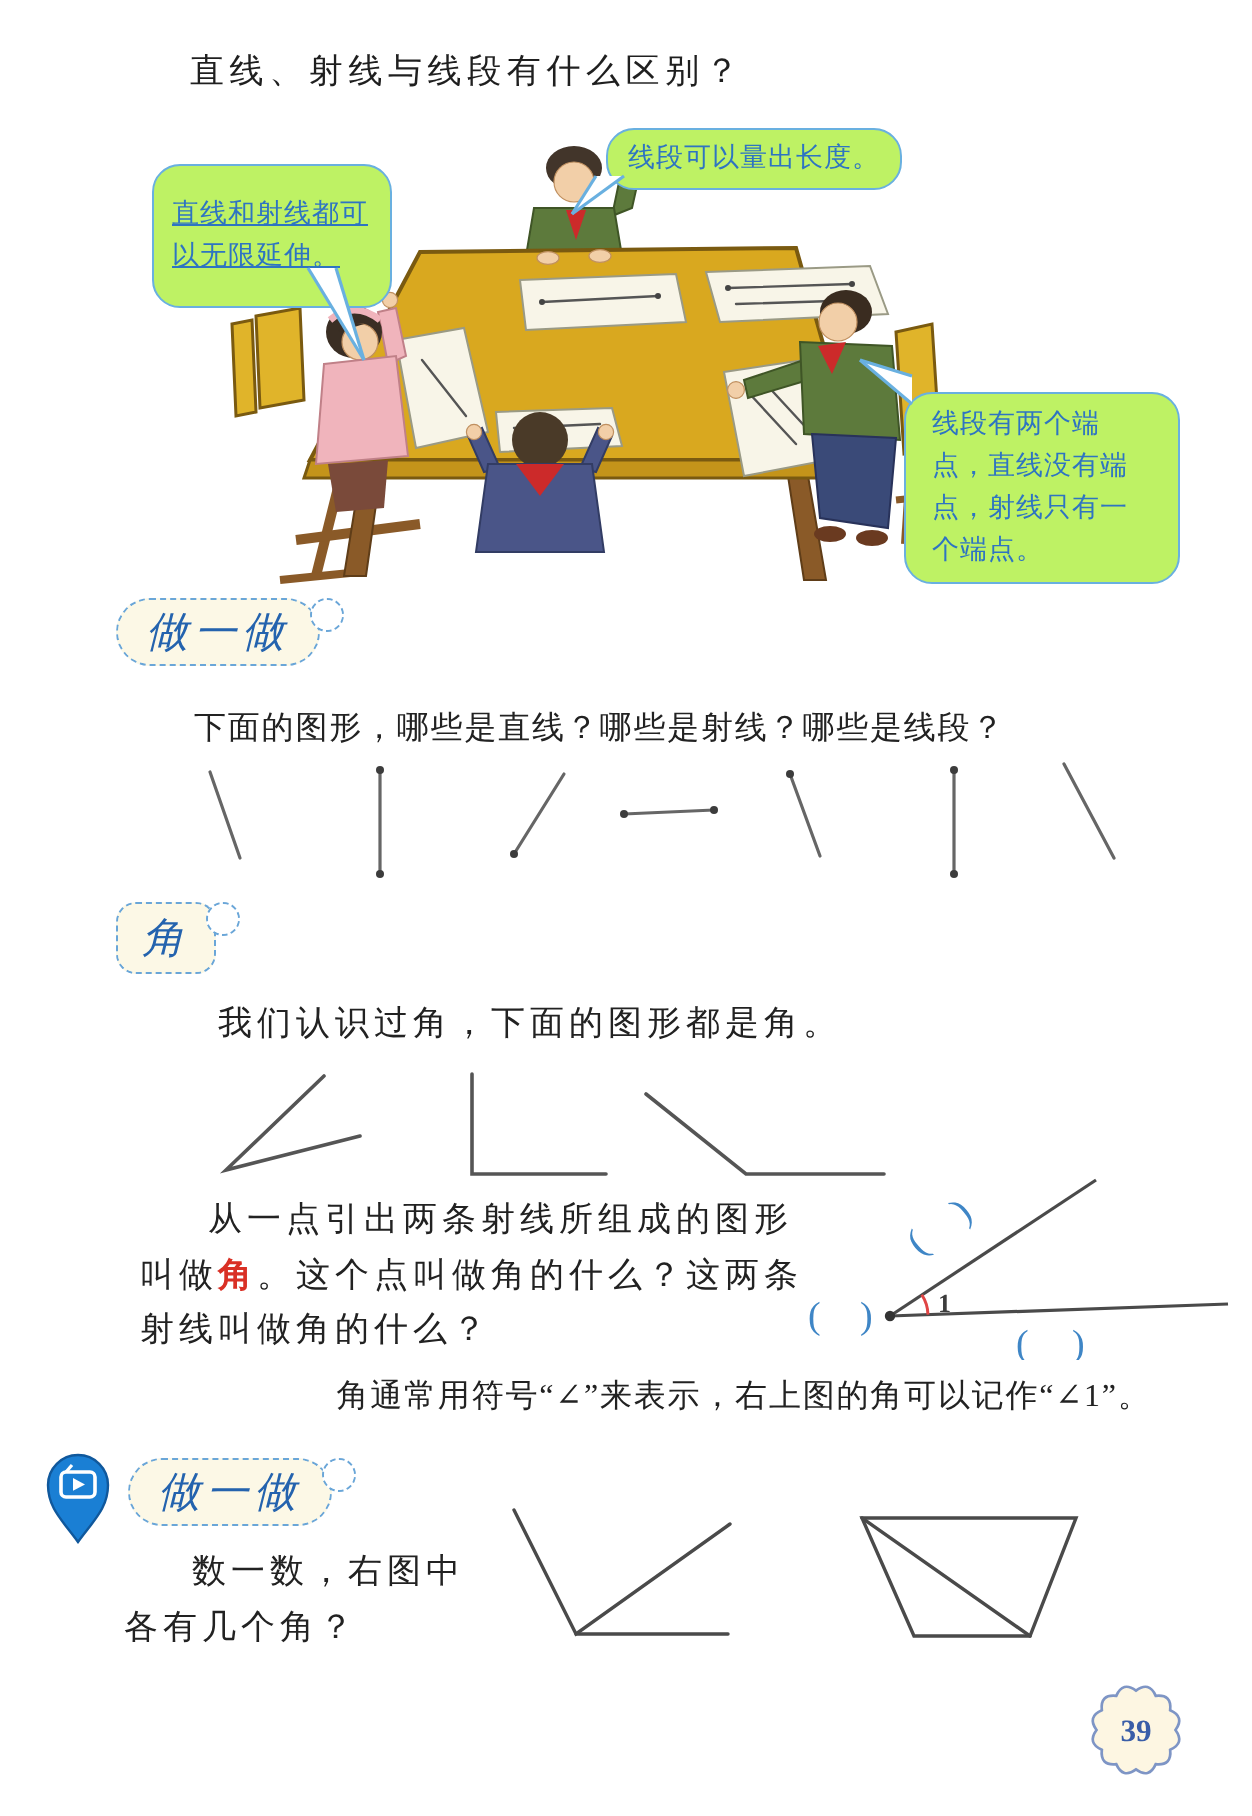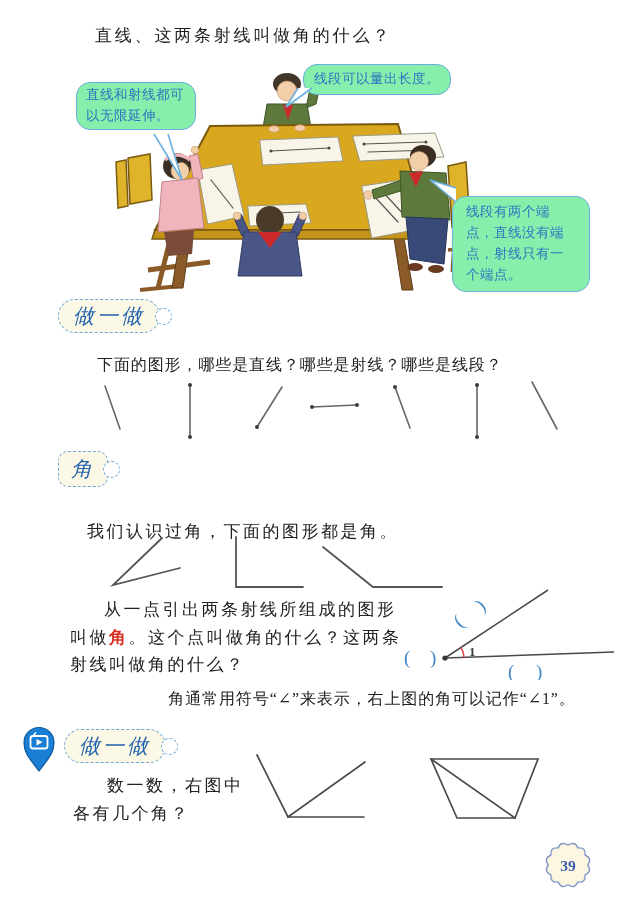--- a/index.html
+++ b/index.html
@@ -1,45 +1,45 @@
 <!DOCTYPE html>
 <html><head>
 <meta charset="utf-8">
 <style>
   html,body{margin:0;padding:0;background:#ffffff;}
   .page{position:relative;width:626px;height:908px;background:#fff;overflow:hidden;
         font-family:"Liberation Serif","DejaVu Serif",serif;color:#252525;}
   .abs{position:absolute;}
   .question{left:95px;top:24px;font-size:17px;letter-spacing:2.8px;color:#1f1f1f;}
   
-  .bubble{position:absolute;background:#86efac;border:1.6px solid #69b0e0;border-radius:14px;
+  .bubble{position:absolute;background:#bef264;border:1.6px solid #69b0e0;border-radius:14px;
           color:#2e74c2;font-size:13.5px;line-height:1.55;z-index:5;letter-spacing:0.5px;}
-  .bubble-left{left:76px;top:82px;width:100px;padding:2px 9px;}
+  .bubble-left{left:76px;top:82px;width:100px;padding:14px 9px;text-decoration:underline;}
   .bubble-top{left:303px;top:64px;padding:4px 10px;white-space:nowrap;}
   .bubble-right{left:452px;top:196px;width:110px;padding:5px 13px;}
   .tail{position:absolute;z-index:6;}
   
-  .tag{position:absolute;display:flex;align-items:center;z-index:3;}
+  .tag{position:absolute;display:flex;align-items:flex-start;z-index:3;}
   .tag-capsule{background:#fcf8e6;border:1.8px dashed #6aa6d8;border-radius:20px;
                padding:2px 14px;font-size:21px;font-style:italic;color:#2463ae;letter-spacing:3px;}
   .tag-square{border-radius:10px;padding:3px 12px;}
   .tag-dot{width:15px;height:15px;border:1.6px dashed #6aa6d8;border-radius:50%;
            margin-left:-5px;background:#fff;}
   .body-text{position:absolute;font-size:17px;letter-spacing:2.5px;line-height:1.62;color:#222;}
   .small-pitch{font-size:16px;letter-spacing:0.9px;}
   .indent{text-indent:2em;}
   .red{color:#d93025;font-weight:bold;}
   .figure-svg{position:absolute;}
 </style>
 </head>
 <body>
 
 <div class="page">
 
-  <div class="abs question">直线、这两条射线叫做角的什么？</div>
+  <div class="abs question">直线、射线与线段有什么区别？</div>
 
   <svg class="abs" style="left:110px;top:58px;" width="470" height="238" viewBox="0 0 470 238">
 
     <g>
       <polygon points="18,100 40,96 42,142 20,146" fill="#e0b42a" stroke="#7a5a10" stroke-width="1.5"></polygon>
       <polygon points="6,104 16,102 18,148 8,150" fill="#e0b42a" stroke="#7a5a10" stroke-width="1.5"></polygon>
       <line x1="60" y1="182" x2="48" y2="230" stroke="#8a5a28" stroke-width="5"></line>
       <line x1="38" y1="212" x2="100" y2="204" stroke="#8a5a28" stroke-width="5"></line>
       <line x1="30" y1="232" x2="70" y2="228" stroke="#8a5a28" stroke-width="4"></line>
     </g>
@@ -178,21 +178,21 @@
     </g>
     <g>
       <line x1="444" y1="6" x2="469" y2="53" stroke="#666" stroke-width="1.6"></line>
     </g>
   </svg>
 
   <div class="tag" style="left:58px;top:451px;">
     <div class="tag-capsule tag-square">角</div>
     <div class="tag-dot"></div>
   </div>
-  <div class="body-text" style="left:87px;top:498px;margin-top:20px;">我们认识过角，下面的图形都是角。</div>
+  <div class="body-text" style="left:109px;top:498px;">我们认识过角，下面的图形都是角。</div>
 
   <svg class="figure-svg" style="left:90px;top:525px;" width="420" height="72" viewBox="0 0 420 72" stroke-linecap="round">
     <g>
       <polyline points="72,13 23,60 90,43" fill="none" stroke="#555" stroke-width="1.8"></polyline>
     </g>
     <g>
       <polyline points="146,12 146,62 213,62" fill="none" stroke="#555" stroke-width="1.8"></polyline>
     </g>
     <g>
       <polyline points="233,22 283,62 352,62" fill="none" stroke="#555" stroke-width="1.8"></polyline>
@@ -225,21 +225,21 @@
     <path d="M19,45 C11,34 4,28 4,16.5 A15,15 0 1 1 34,16.5 C34,28 27,34 19,45 Z" fill="#1a7fd4" stroke="#10589c" stroke-width="1.2"></path>
     <rect x="10.5" y="10" width="17" height="12.5" rx="2.5" fill="none" stroke="#ffffff" stroke-width="1.8"></rect>
     <polygon points="16.5,13 22.5,16.2 16.5,19.4" fill="#ffffff"></polygon>
     <line x1="13" y1="10" x2="16" y2="6.5" stroke="#ffffff" stroke-width="1.6"></line>
   </svg>
 
   <div class="tag" style="left:64px;top:729px;">
     <div class="tag-capsule">做一做</div>
     <div class="tag-dot"></div>
   </div>
-  <div class="body-text indent" style="left:62px;top:772px;width:182px;margin-left:11px;">数一数，右图中各有几个角？</div>
+  <div class="body-text indent" style="left:62px;top:772px;width:182px;">数一数，右图中各有几个角？</div>
 
   <svg class="figure-svg" style="left:246px;top:744px;" width="145" height="82" viewBox="0 0 145 82" stroke-linecap="round">
     <polyline points="11,11 42,73 119,18" fill="none" stroke="#4a4a4a" stroke-width="1.7"></polyline>
     <line x1="42" y1="73" x2="118" y2="73" stroke="#4a4a4a" stroke-width="1.7"></line>
   </svg>
   <svg class="figure-svg" style="left:416px;top:744px;" width="175" height="82" viewBox="0 0 175 82" stroke-linecap="round">
     <polygon points="15,15 122,15 99,74 41,74" fill="none" stroke="#4a4a4a" stroke-width="1.7"></polygon>
     <line x1="15" y1="15" x2="99" y2="74" stroke="#4a4a4a" stroke-width="1.7"></line>
   </svg>
 

